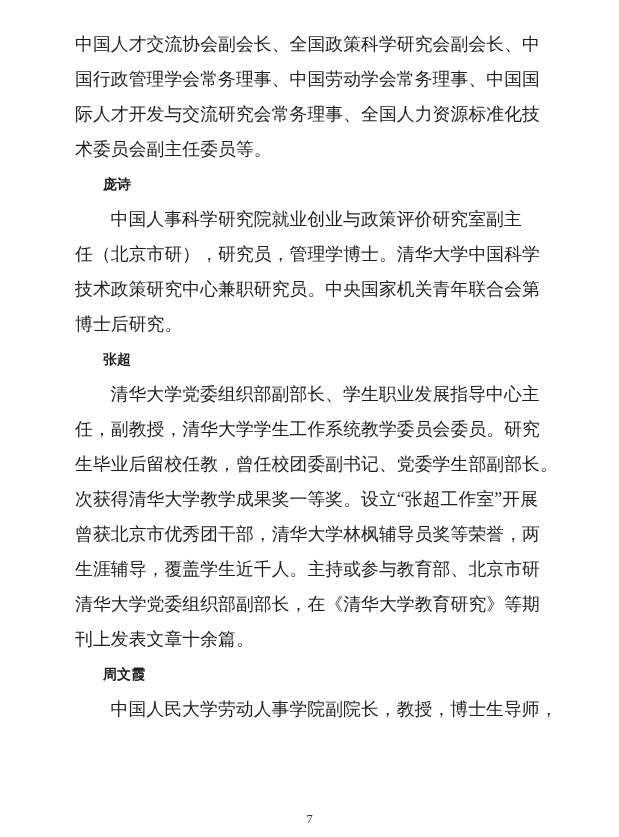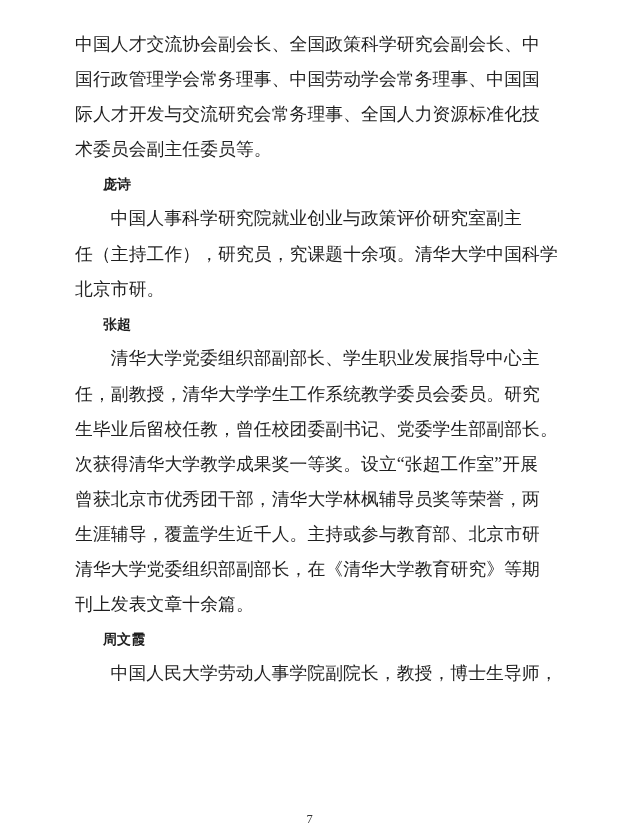--- a/index.html
+++ b/index.html
@@ -25,21 +25,20 @@
   }
   .line {
     height: 35px;
     line-height: 35px;
     font-size: 17.8px;
     white-space: nowrap;
     letter-spacing: 0.1px;
   }
   .line.indent {
     text-indent: 2em;
-    font-family: Liberation Mono, monospace;
   }
   .line.heading {
     font-weight: bold;
     font-family: "Liberation Sans", "DejaVu Sans", sans-serif;
     font-size: 14px;
   }
   .footer {
     position: absolute;
     left: 0;
     top: 812px;
@@ -54,22 +53,23 @@
 <body>
 
 <div class="page">
   <div class="doc">
       <div class="line">中国人才交流协会副会长、全国政策科学研究会副会长、中</div>
       <div class="line">国行政管理学会常务理事、中国劳动学会常务理事、中国国</div>
       <div class="line">际人才开发与交流研究会常务理事、全国人力资源标准化技</div>
       <div class="line">术委员会副主任委员等。</div>
       <div class="line heading indent">庞诗</div>
       <div class="line indent">中国人事科学研究院就业创业与政策评价研究室副主</div>
-      <div class="line">任（主持工作），研究员，究课题十余项。清华大学中国科学</div>
-      <div class="line">北京市研。</div>
+      <div class="line">任（北京市研），研究员，管理学博士。清华大学中国科学</div>
+      <div class="line">技术政策研究中心兼职研究员。中央国家机关青年联合会第</div>
+      <div class="line">博士后研究。</div>
       <div class="line heading indent">张超</div>
       <div class="line indent">清华大学党委组织部副部长、学生职业发展指导中心主</div>
       <div class="line">任，副教授，清华大学学生工作系统教学委员会委员。研究</div>
       <div class="line">生毕业后留校任教，曾任校团委副书记、党委学生部副部长。</div>
       <div class="line">次获得清华大学教学成果奖一等奖。设立“张超工作室”开展</div>
       <div class="line">曾获北京市优秀团干部，清华大学林枫辅导员奖等荣誉，两</div>
       <div class="line">生涯辅导，覆盖学生近千人。主持或参与教育部、北京市研</div>
       <div class="line">清华大学党委组织部副部长，在《清华大学教育研究》等期</div>
       <div class="line">刊上发表文章十余篇。</div>
       <div class="line heading indent">周文霞</div>

